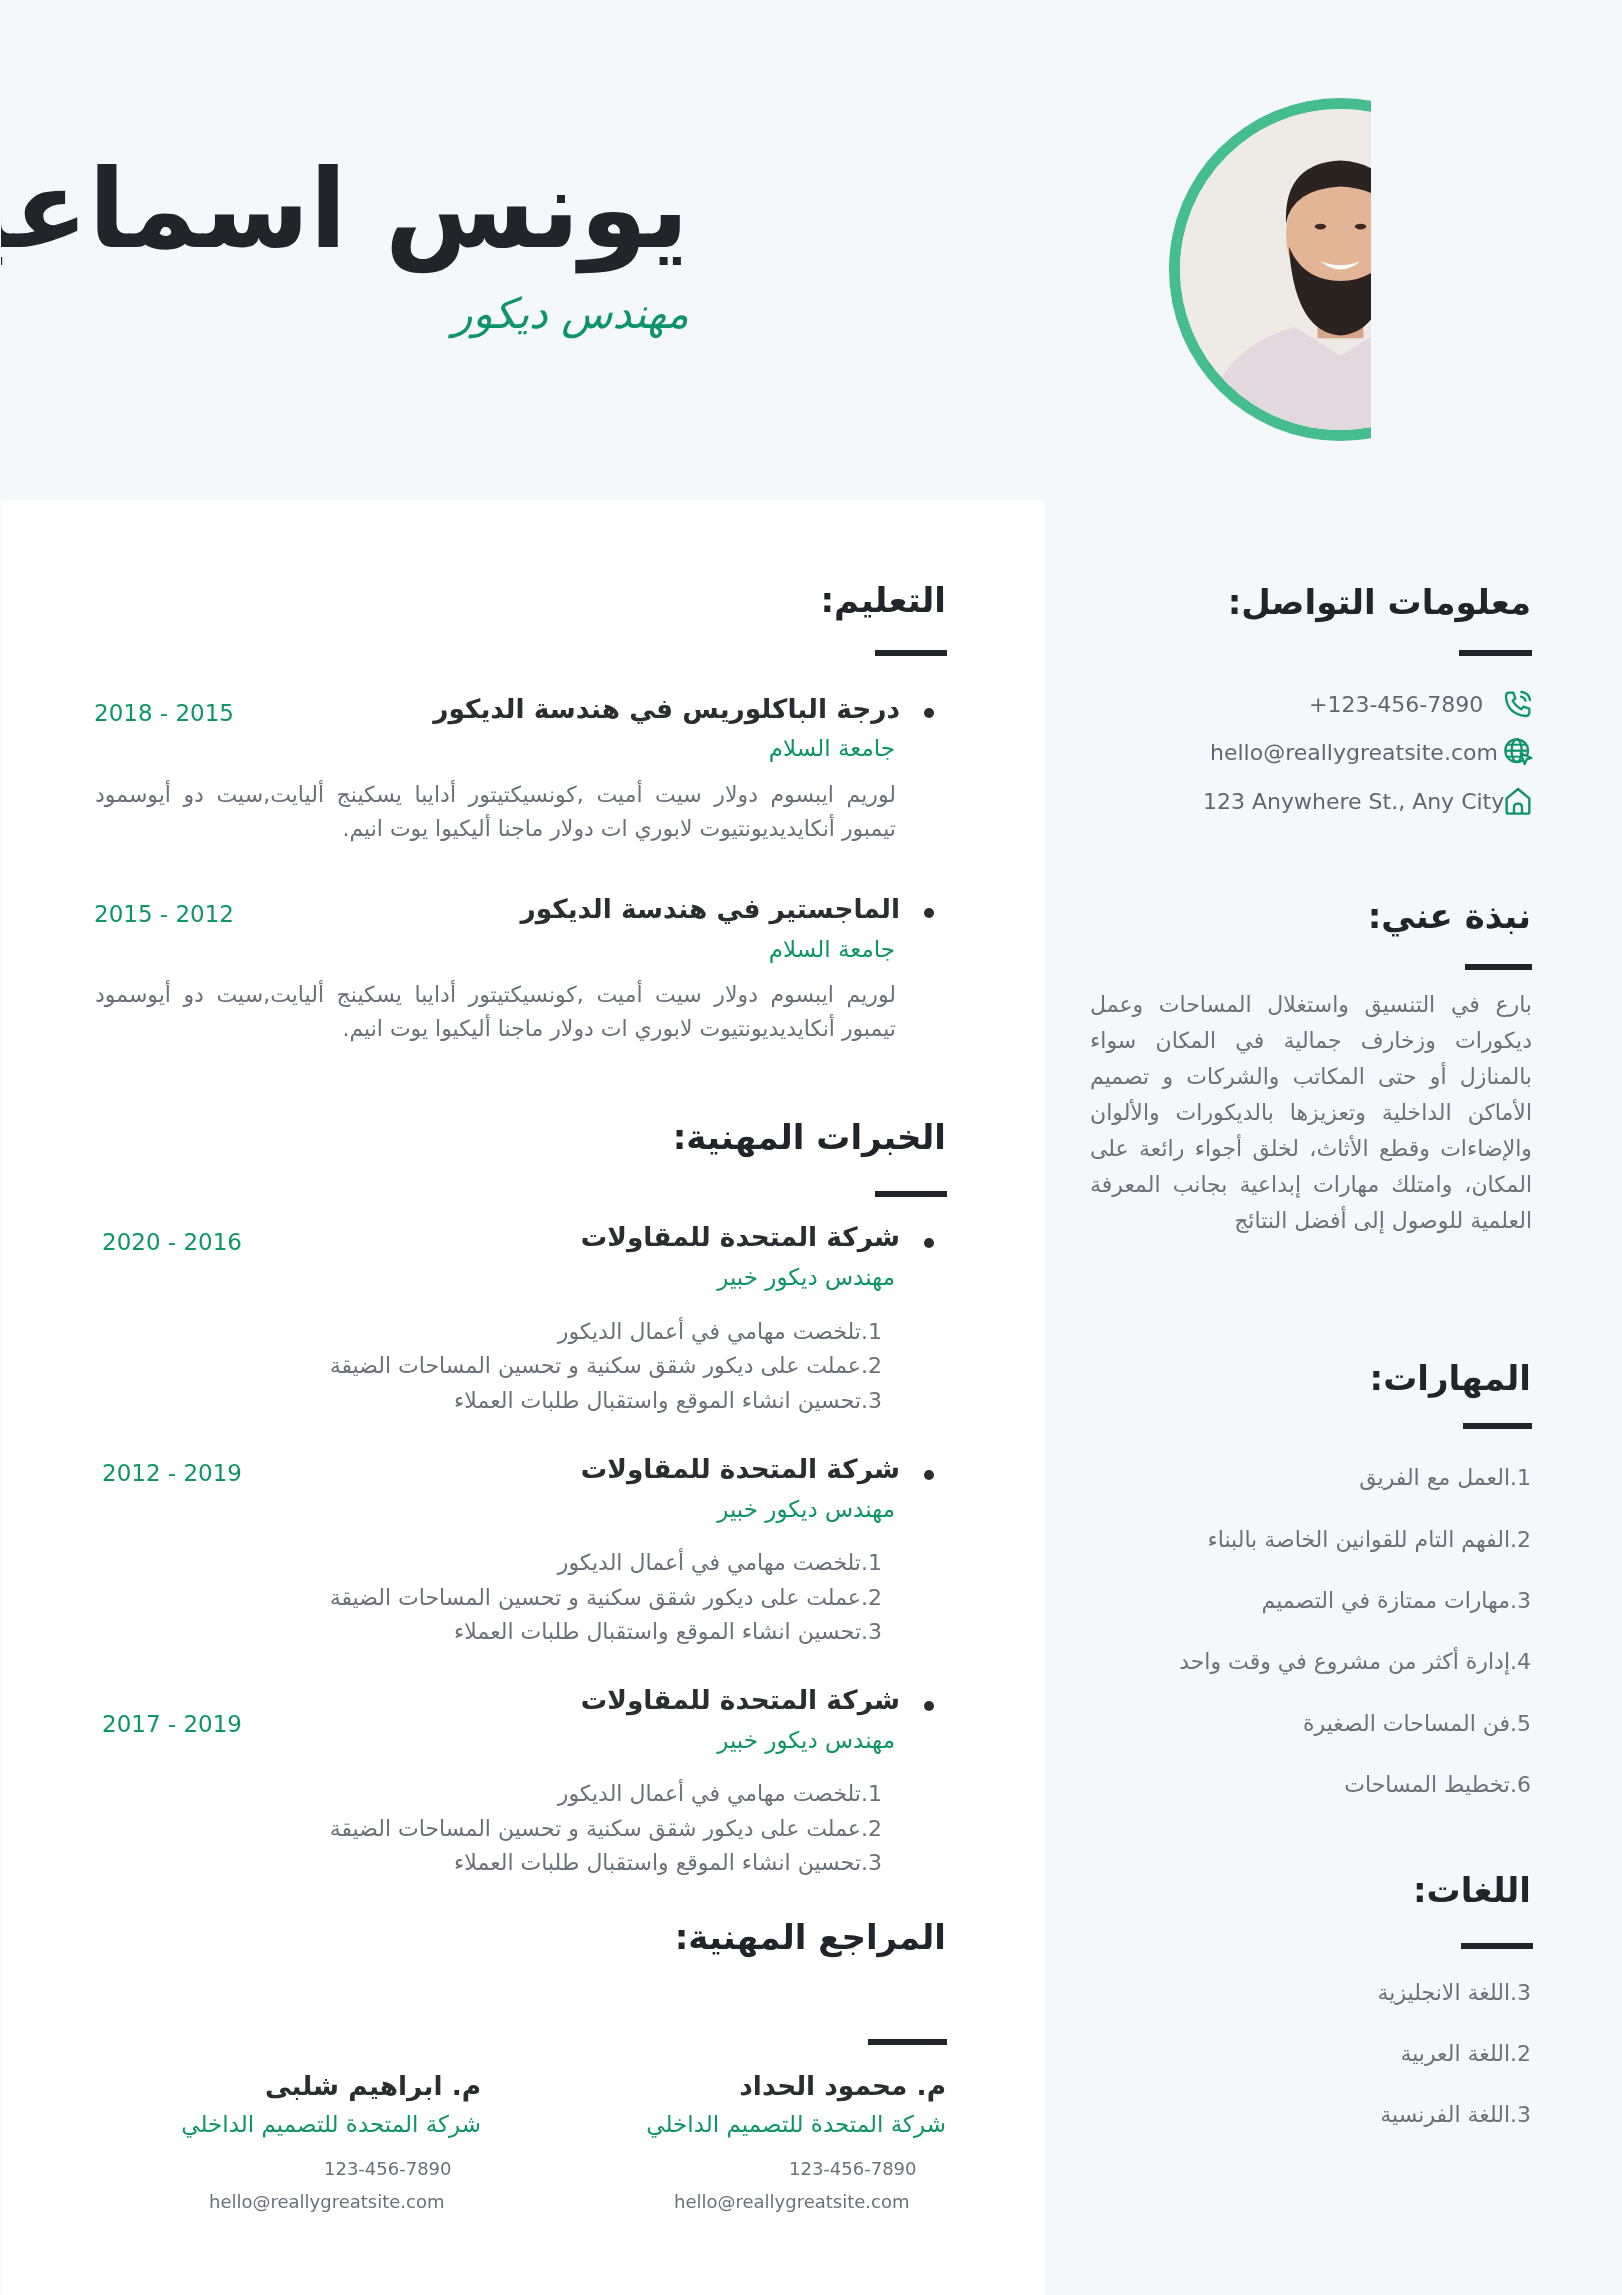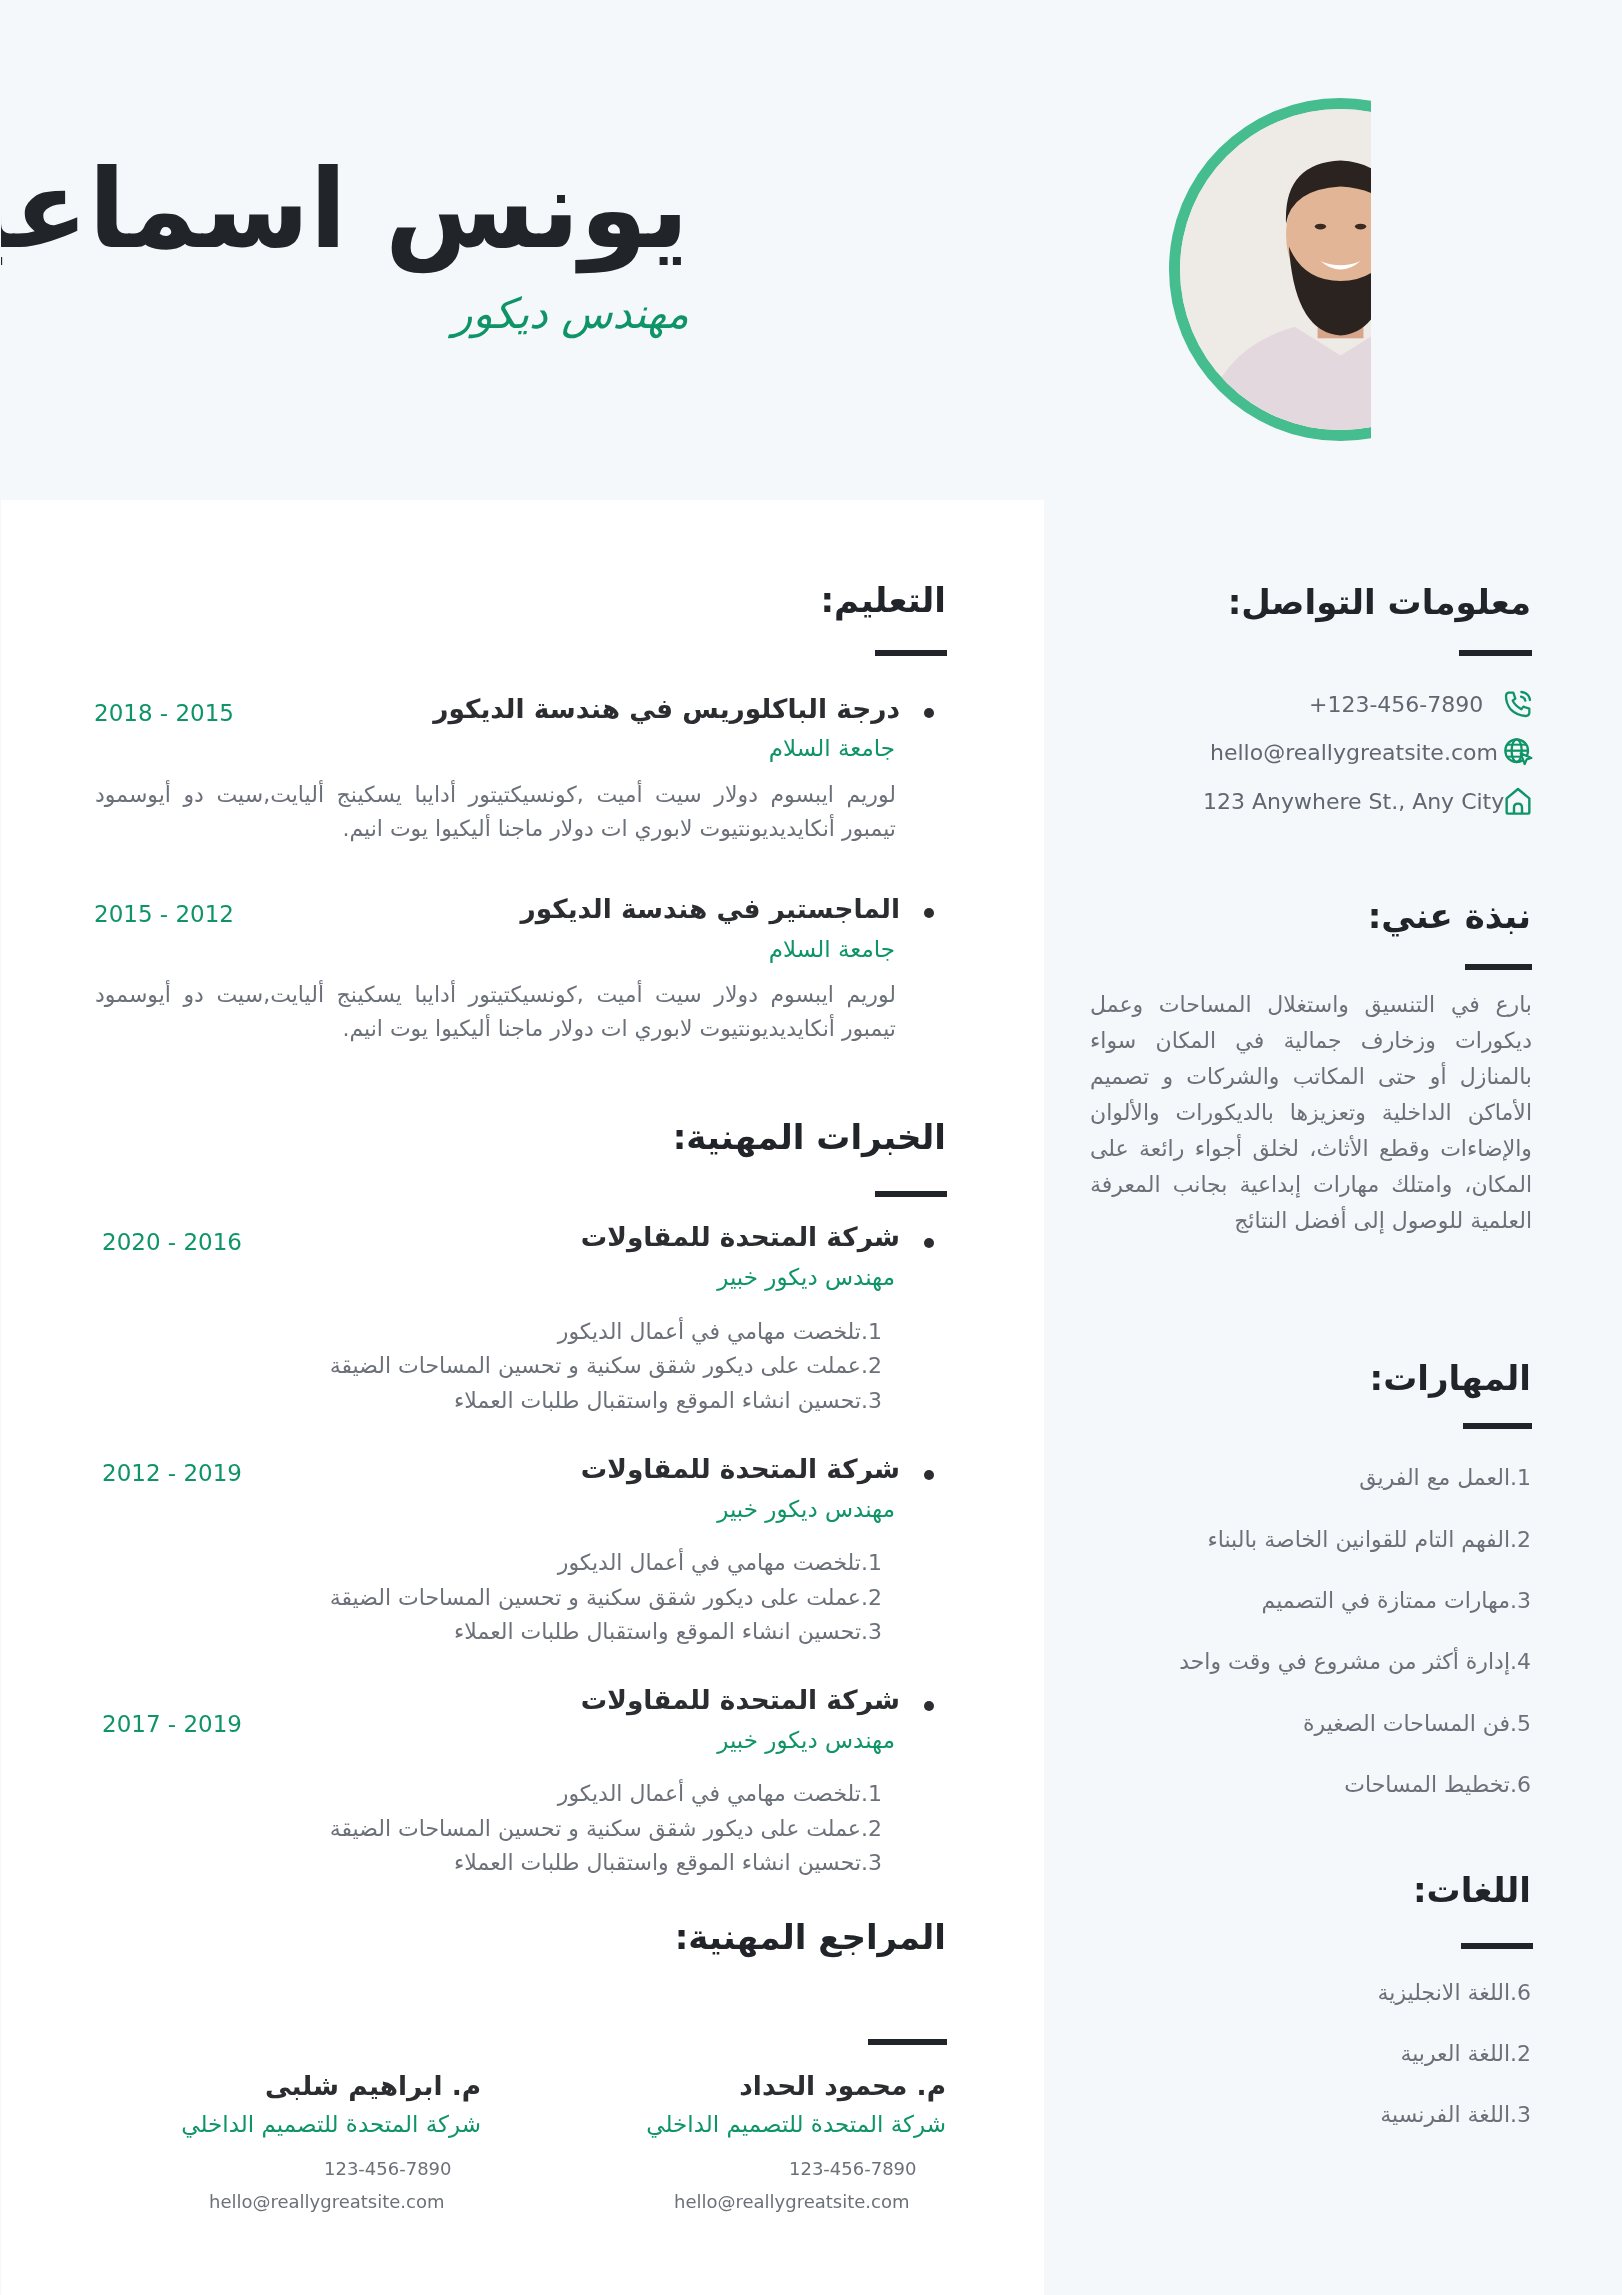--- a/index.html
+++ b/index.html
@@ -174,16 +174,16 @@
 <div class="sec-bar" style="left:1463px; top:1423px; width:69px;"></div>
 <div class="side-item" style="right:92px; top:1466px;">1.العمل مع الفريق</div>
 <div class="side-item" style="right:92px; top:1528px;">2.الفهم التام للقوانين الخاصة بالبناء</div>
 <div class="side-item" style="right:92px; top:1589px;">3.مهارات ممتازة في التصميم</div>
 <div class="side-item" style="right:92px; top:1650px;">4.إدارة أكثر من مشروع في وقت واحد</div>
 <div class="side-item" style="right:92px; top:1712px;">5.فن المساحات الصغيرة</div>
 <div class="side-item" style="right:92px; top:1773px;">6.تخطيط المساحات</div>
 
 <div class="sec-title" style="right:92px; top:1872px;">اللغات:</div>
 <div class="sec-bar" style="left:1461px; top:1943px; width:72px;"></div>
-<div class="side-item" style="right:92px; top:1981px;">6.اللغة الانجليزية</div>
+<div class="side-item" style="right:92px; top:1981px;">3.اللغة الانجليزية</div>
 <div class="side-item" style="right:92px; top:2042px;">2.اللغة العربية</div>
 <div class="side-item" style="right:92px; top:2103px;">3.اللغة الفرنسية</div>
 
 
 </body></html>

